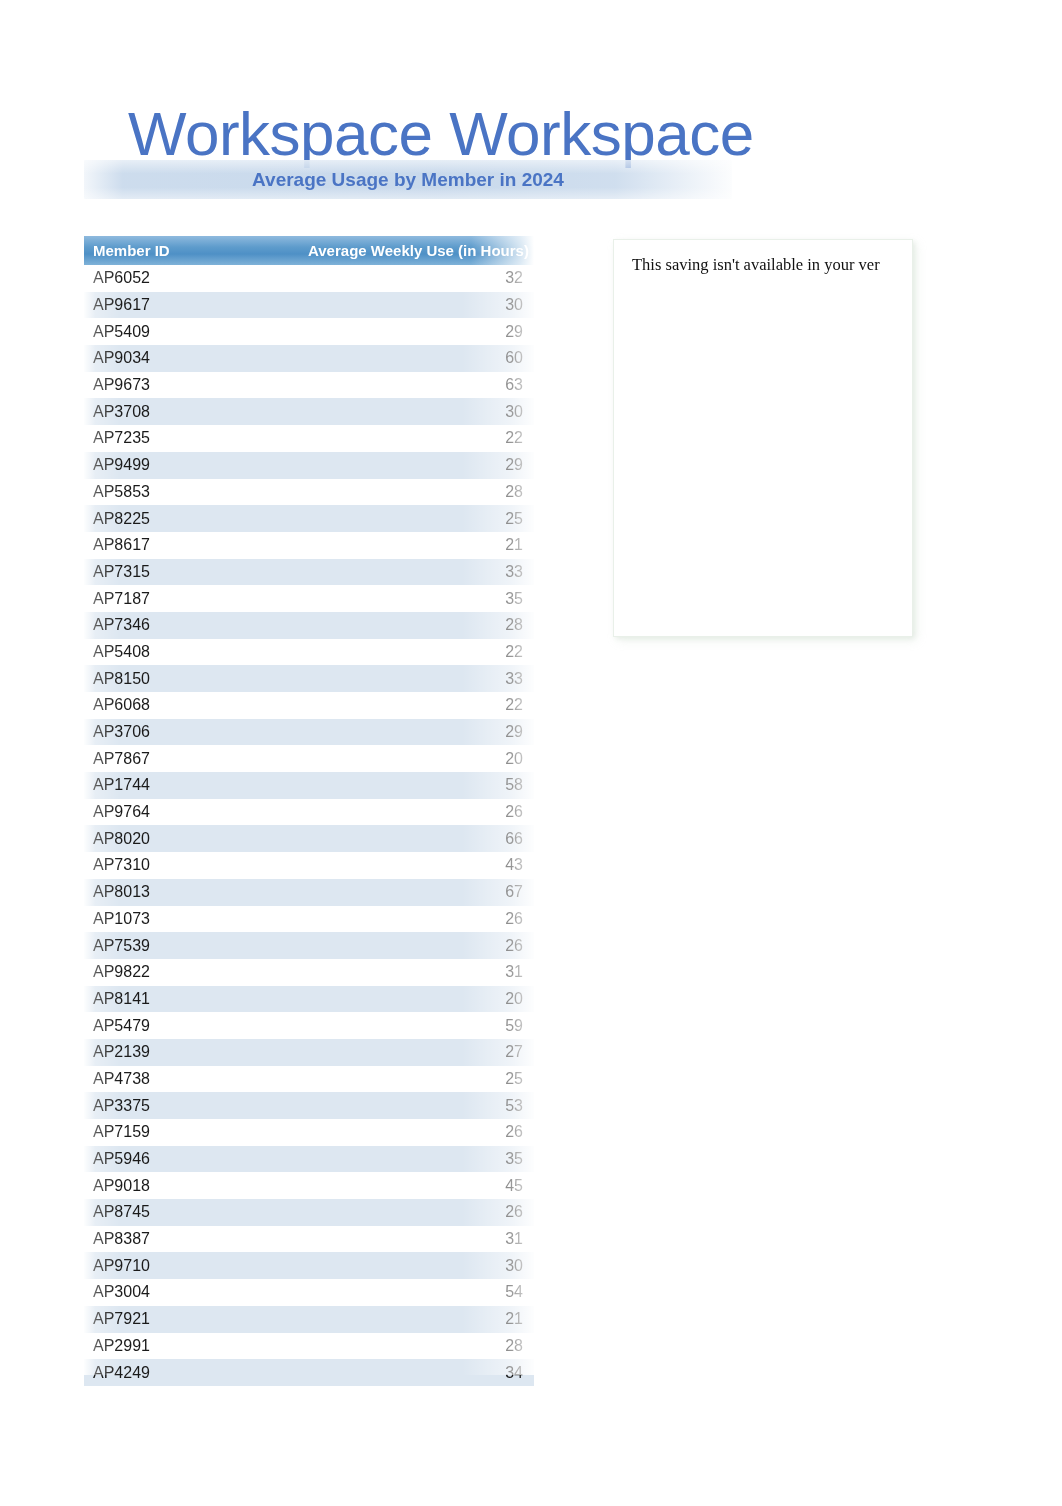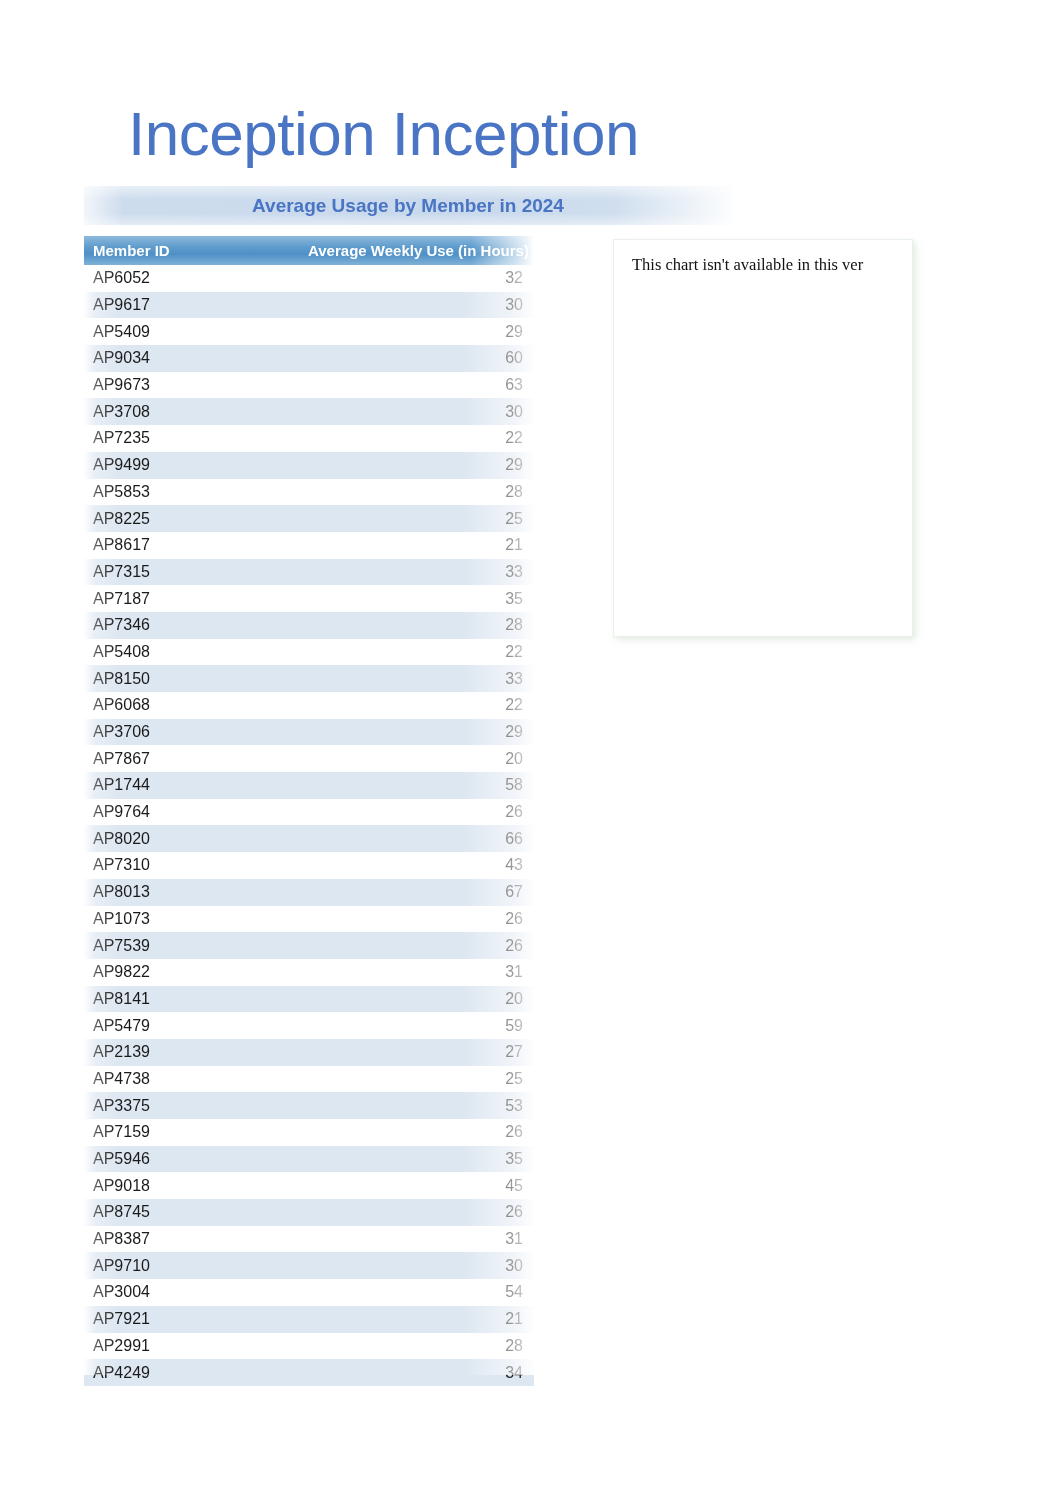--- a/index.html
+++ b/index.html
@@ -32,21 +32,21 @@
     font-weight: 400;
     color: #4A74C4;
     letter-spacing: -0.5px;
     white-space: nowrap;
   }
 
   
   .subtitle-banner {
     position: absolute;
     left: 84px;
-    top: 186px;
+    top: 160px;
     width: 648px;
     height: 39px;
     background: linear-gradient(to right,
                  rgba(196,214,234,0.22) 0%,
                  rgba(196,214,234,0.85) 6%,
                  rgba(196,214,234,0.92) 55%,
                  rgba(196,214,234,0.80) 82%,
                  rgba(196,214,234,0.05) 100%);
     border-radius: 1px;
   }
@@ -202,21 +202,21 @@
     margin-top: 21px;
     white-space: normal;
     width: 290px;
   }
 </style>
 </head>
 <body>
 
 <div id="page">
 
-  <div class="doc-title">Inception Inception</div>
+  <div class="doc-title">Workspace Workspace</div>
 
   <div class="subtitle-banner">
     <div class="subtitle-text">Average Usage by Member in 2024</div>
   </div>
 
   <div class="table-wrap">
     <table class="tbl">
       <colgroup>
         <col style="width:222px">
         <col style="width:228px">
@@ -397,17 +397,17 @@
             <td class="c-val">34</td>
           </tr>
         </tbody>
     </table>
   </div>
   <div class="head-fade"></div>
   <div class="body-fade"></div>
 
   <div class="chart-box">
     <div class="chart-box-inner">
-      <p class="chart-msg-p">This chart isn't available in this ver</p>
+      <p class="chart-msg-p">This saving isn't available in your ver</p>
     </div>
   </div>
 
 </div>
 
 </body></html>

